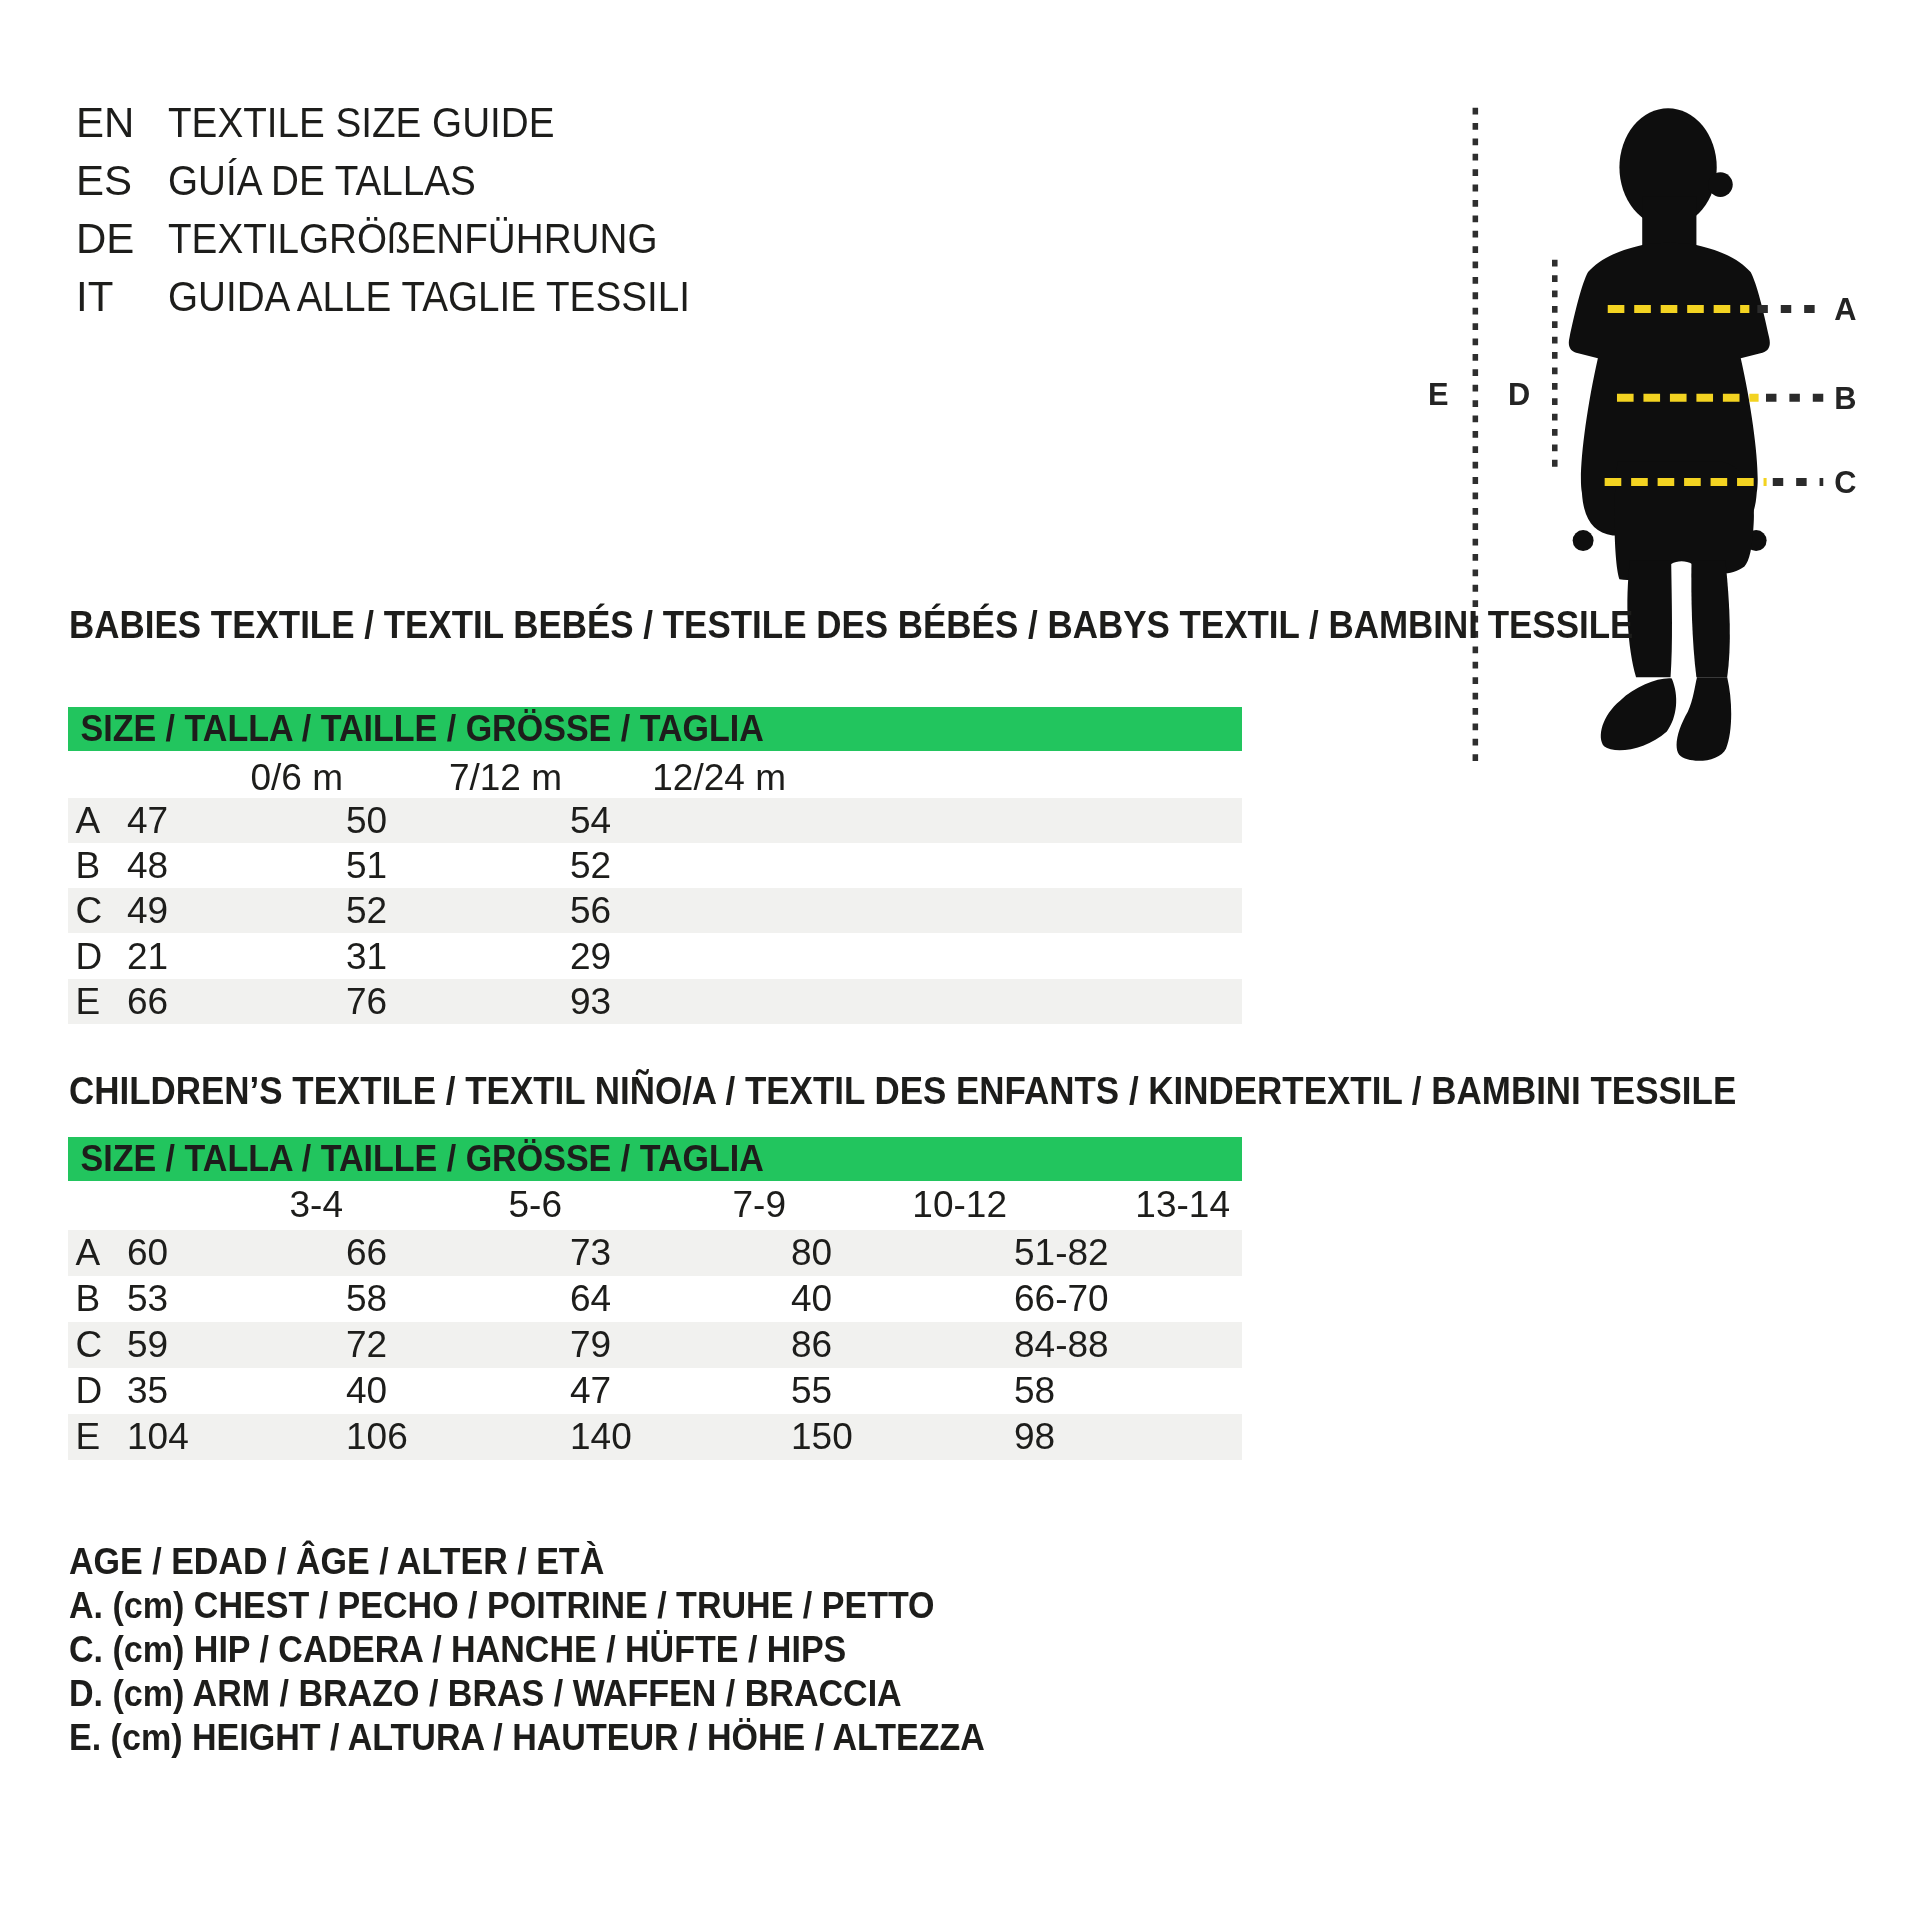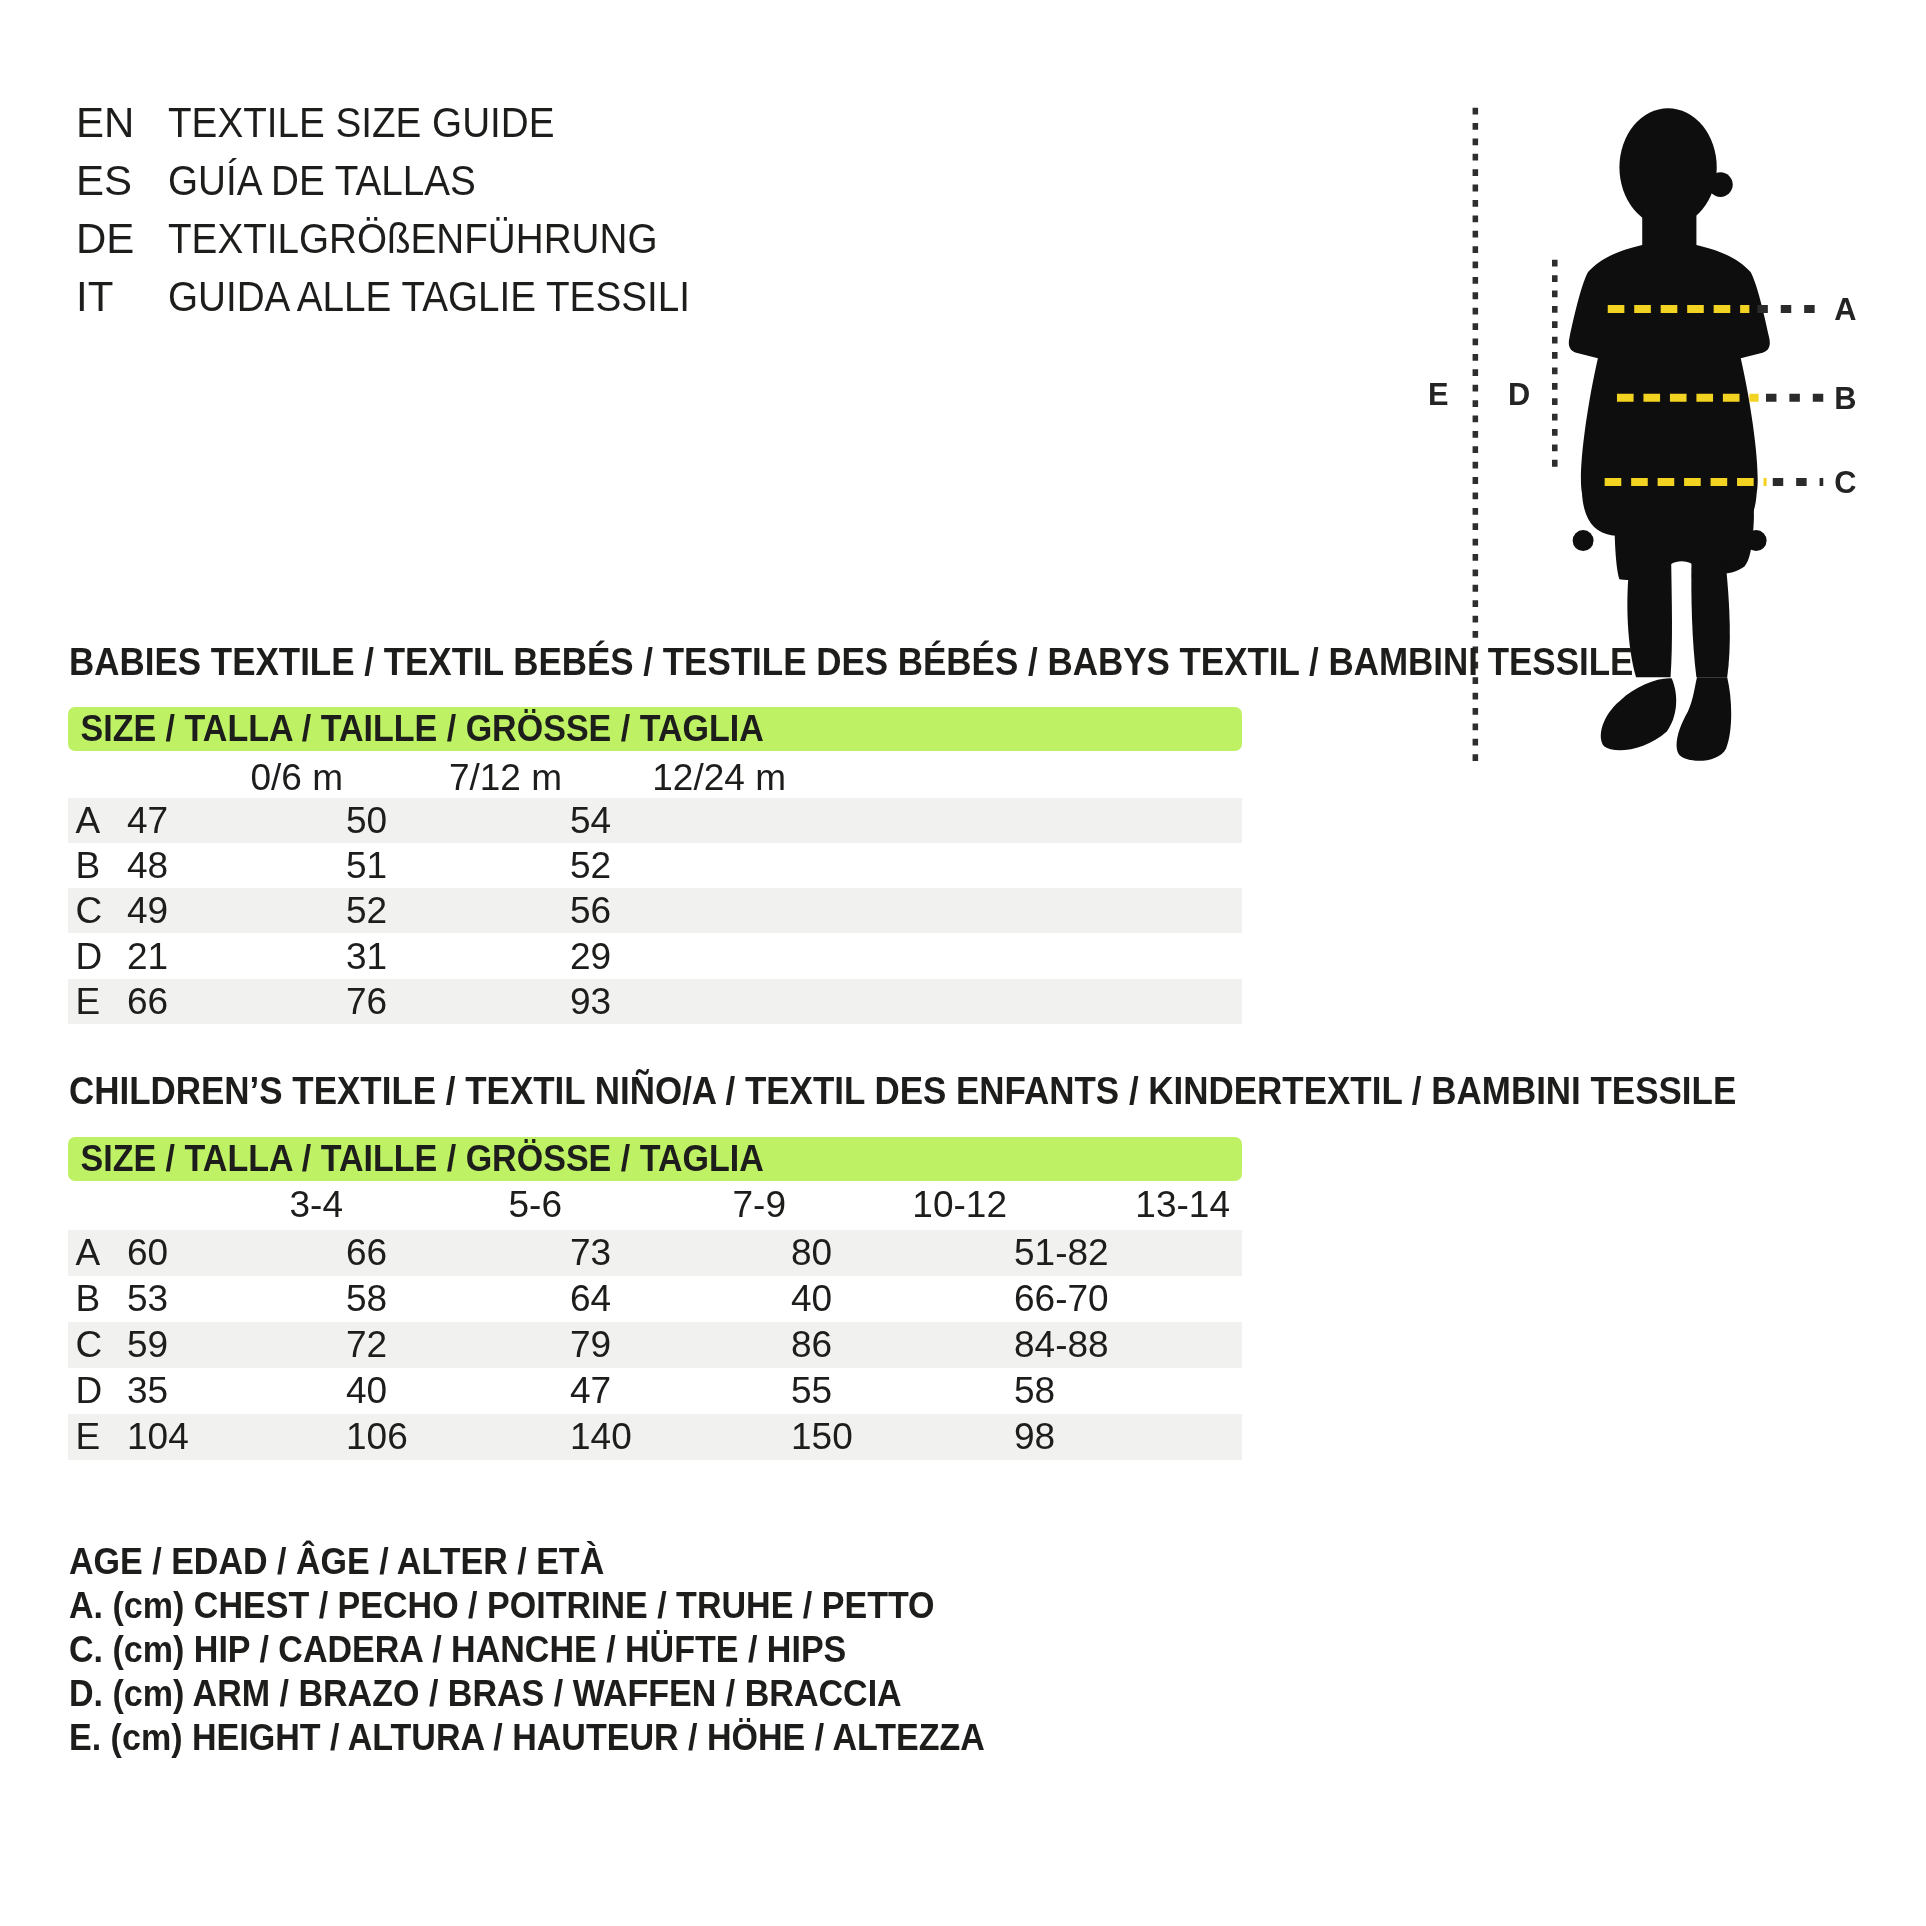--- a/index.html
+++ b/index.html
@@ -7,26 +7,26 @@
        font-family:"Liberation Sans",sans-serif;color:#1d1d1b;}
   .cond{display:inline-block;transform:scaleX(0.92);transform-origin:0 50%;white-space:nowrap;}
 
   
   .langs{position:absolute;left:76px;top:94px;font-size:42px;font-weight:400;line-height:58px;}
   .lang-row{white-space:nowrap;}
   .lang-code{display:inline-block;width:92px;}
 
   
   .sec-heading{position:absolute;left:69px;font-size:38px;font-weight:700;line-height:38px;white-space:nowrap;}
-  #babies-heading{top:643px;text-decoration:underline;}
+  #babies-heading{top:606px;text-decoration:underline;}
   #children-heading{top:1072px;}
 
   
-  .size-bar{position:absolute;left:68px;width:1174px;height:44px;background:#bef264;
-            font-size:37px;font-weight:700;line-height:44px;border-radius:7px;}
+  .size-bar{position:absolute;left:68px;width:1174px;height:44px;background:#22c55e;
+            font-size:37px;font-weight:700;line-height:44px;}
   .size-bar .cond{padding-left:13.6px;}
   #babies-bar{top:707px;}
   #children-bar{top:1137px;}
 
   
   .colheads{position:absolute;left:68px;width:1174px;height:38px;font-size:37px;line-height:38px;}
   #babies-colheads{top:759px;}
   #children-colheads{top:1186px;}
   .colhead{position:absolute;width:216px;text-align:right;top:0;}
 

